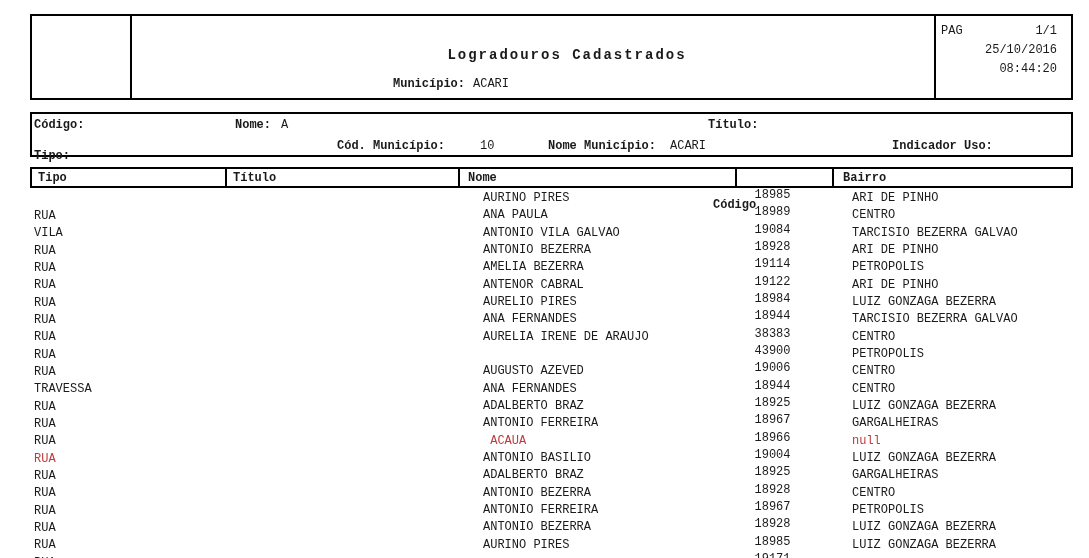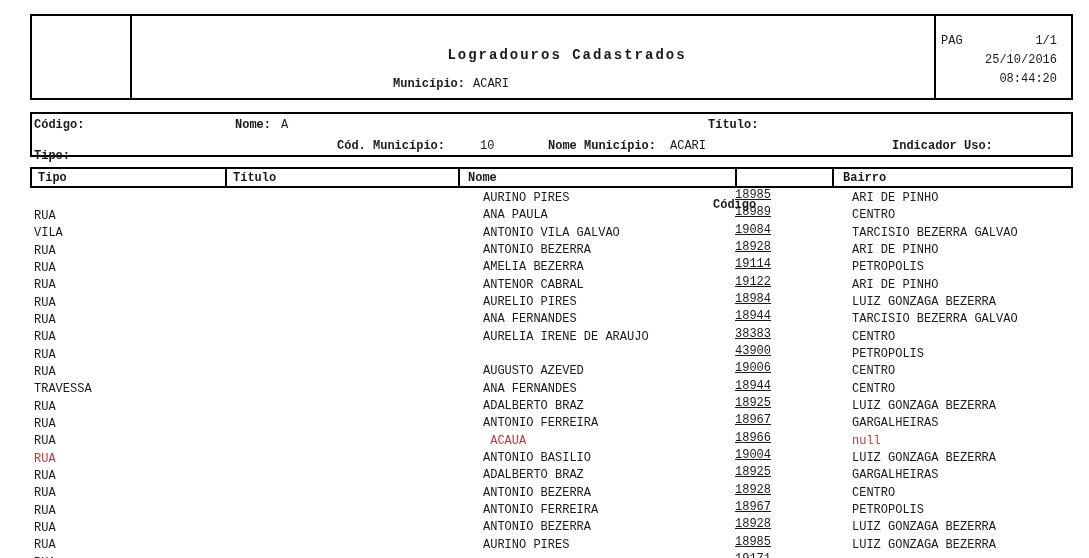--- a/index.html
+++ b/index.html
@@ -12,21 +12,21 @@
   .b { font-weight:bold; }
 
   
   .header-box { position:absolute; left:30px; top:14px; width:1043px; height:86px;
     border:2px solid #000; box-sizing:border-box; }
   .vdiv { position:absolute; top:0; bottom:0; width:0; border-left:2px solid #000; }
   .title { position:absolute; left:370px; top:31px; width:330px; text-align:center;
     font-weight:bold; font-size:14px; letter-spacing:2px; white-space:pre; }
   .muni-label { left:361px; top:61px; font-weight:bold; }
   .muni-value { left:441px; top:61px; }
-  .pagcell { position:absolute; left:902px; top:0; bottom:0; right:0; padding:16px 14px 0 7px; }
+  .pagcell { position:absolute; left:902px; top:0; bottom:0; right:0; padding:6px 14px 0 7px; }
   .pagcell .line { line-height:19px; white-space:pre; }
   .pagcell .l1 { display:flex; justify-content:space-between; }
   .pagcell .lr { text-align:right; }
 
   
   .filter-box { position:absolute; left:30px; top:112px; width:1043px; height:45px;
     border:2px solid #000; box-sizing:border-box; }
   .filter-box .abs { line-height:14px; }
 
   
@@ -36,21 +36,21 @@
   .thead .vdiv { border-left-width:2px; }
   .th-codigo { left:681px; width:75px; text-align:left;margin-top:27px; }
 
   
   .rows { position:absolute; left:0; top:190px; width:1089px; }
   .row { position:relative; height:17.33px; }
   .c { position:absolute; top:0; line-height:17.33px; white-space:pre; }
   .ct  { left:34px;margin-top:18px; }
   .cti { left:233px; }
   .cn  { left:483px; }
-  .cc  { left:735px; width:75px; text-align:left; top:-3px;text-decoration:underline; }
+  .cc  { left:735px; width:75px; text-align:center; top:-3px; }
   .cb  { left:852px; }
   .row.hl .ct, .row.hl .cn, .row.hl .cb { color:var(--hl,#c03a3a); }
 </style>
 </head>
 <body>
 
 <div class="page">
 
   <div class="header-box">
     <div class="vdiv" style="left:98px"></div>

